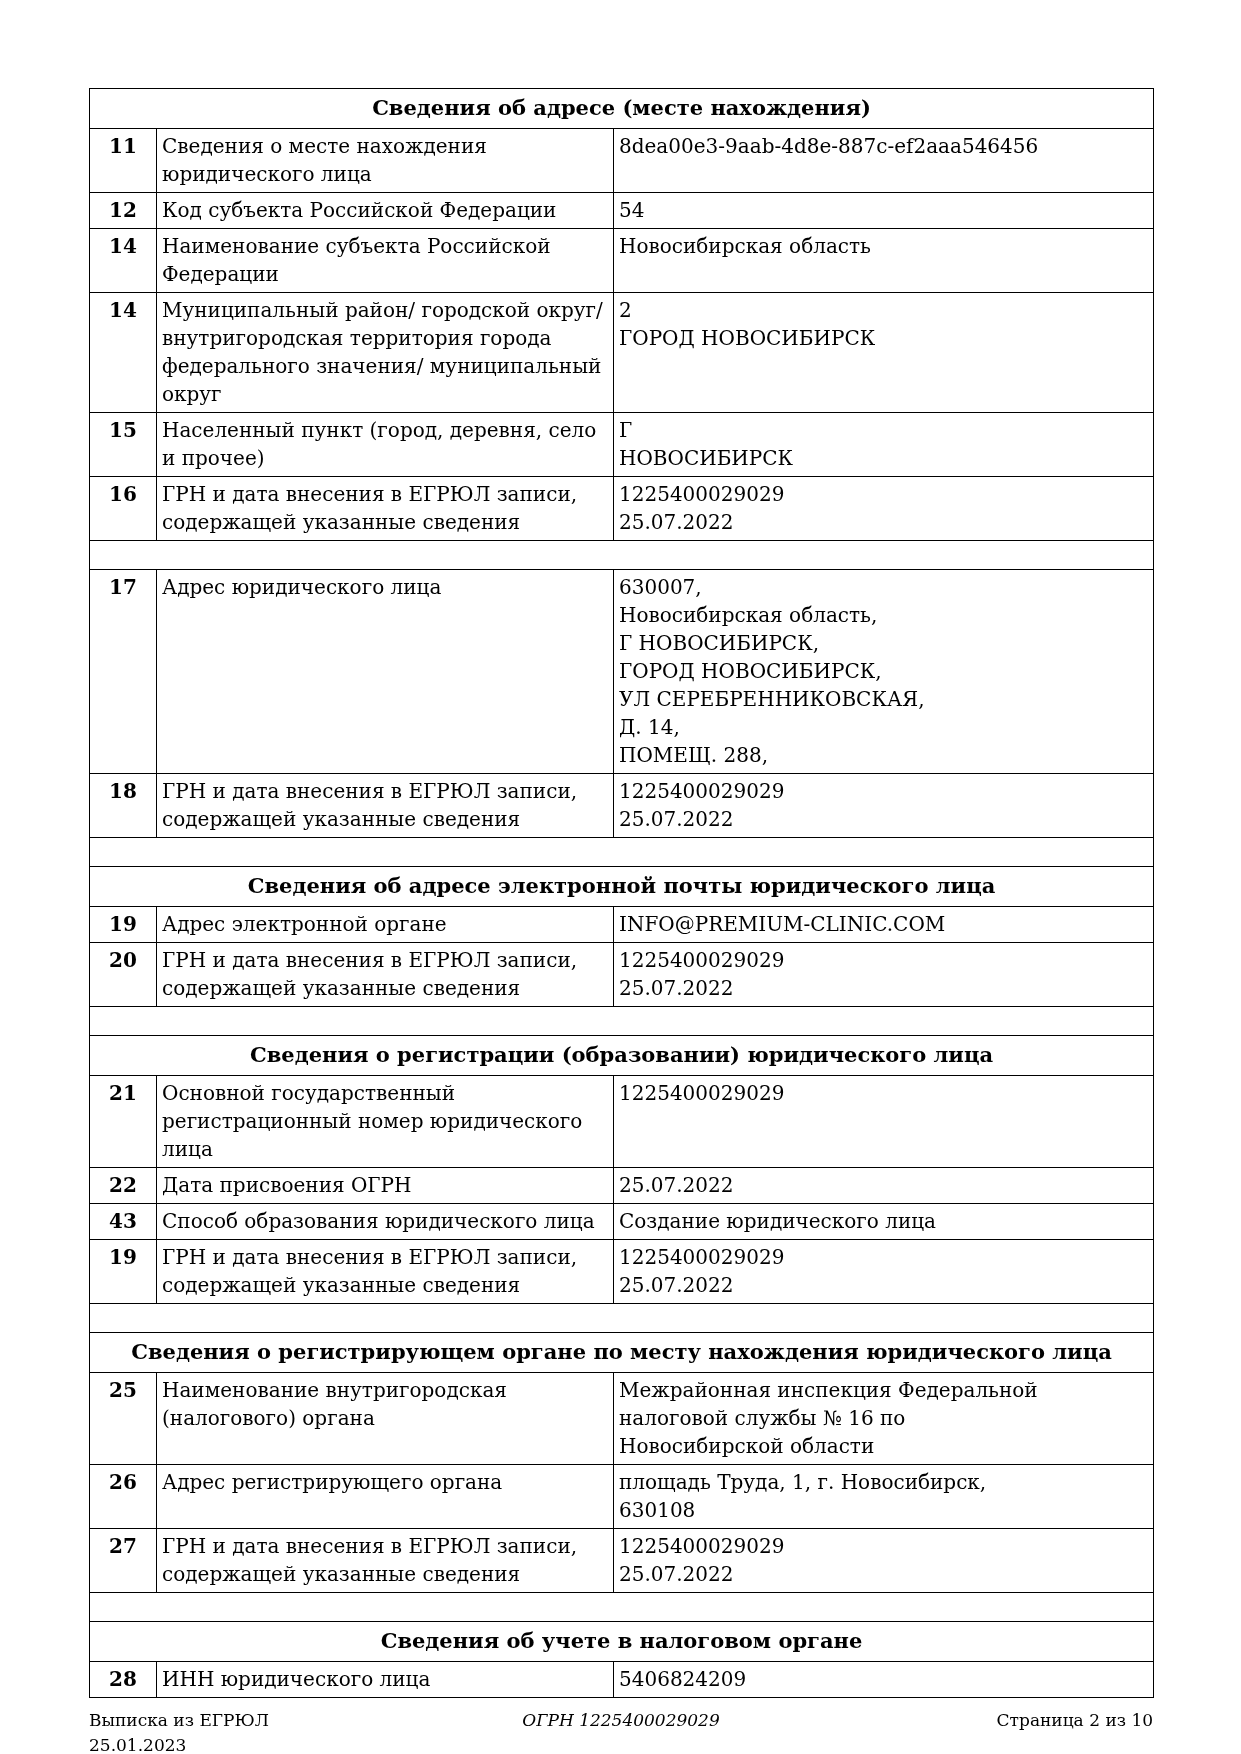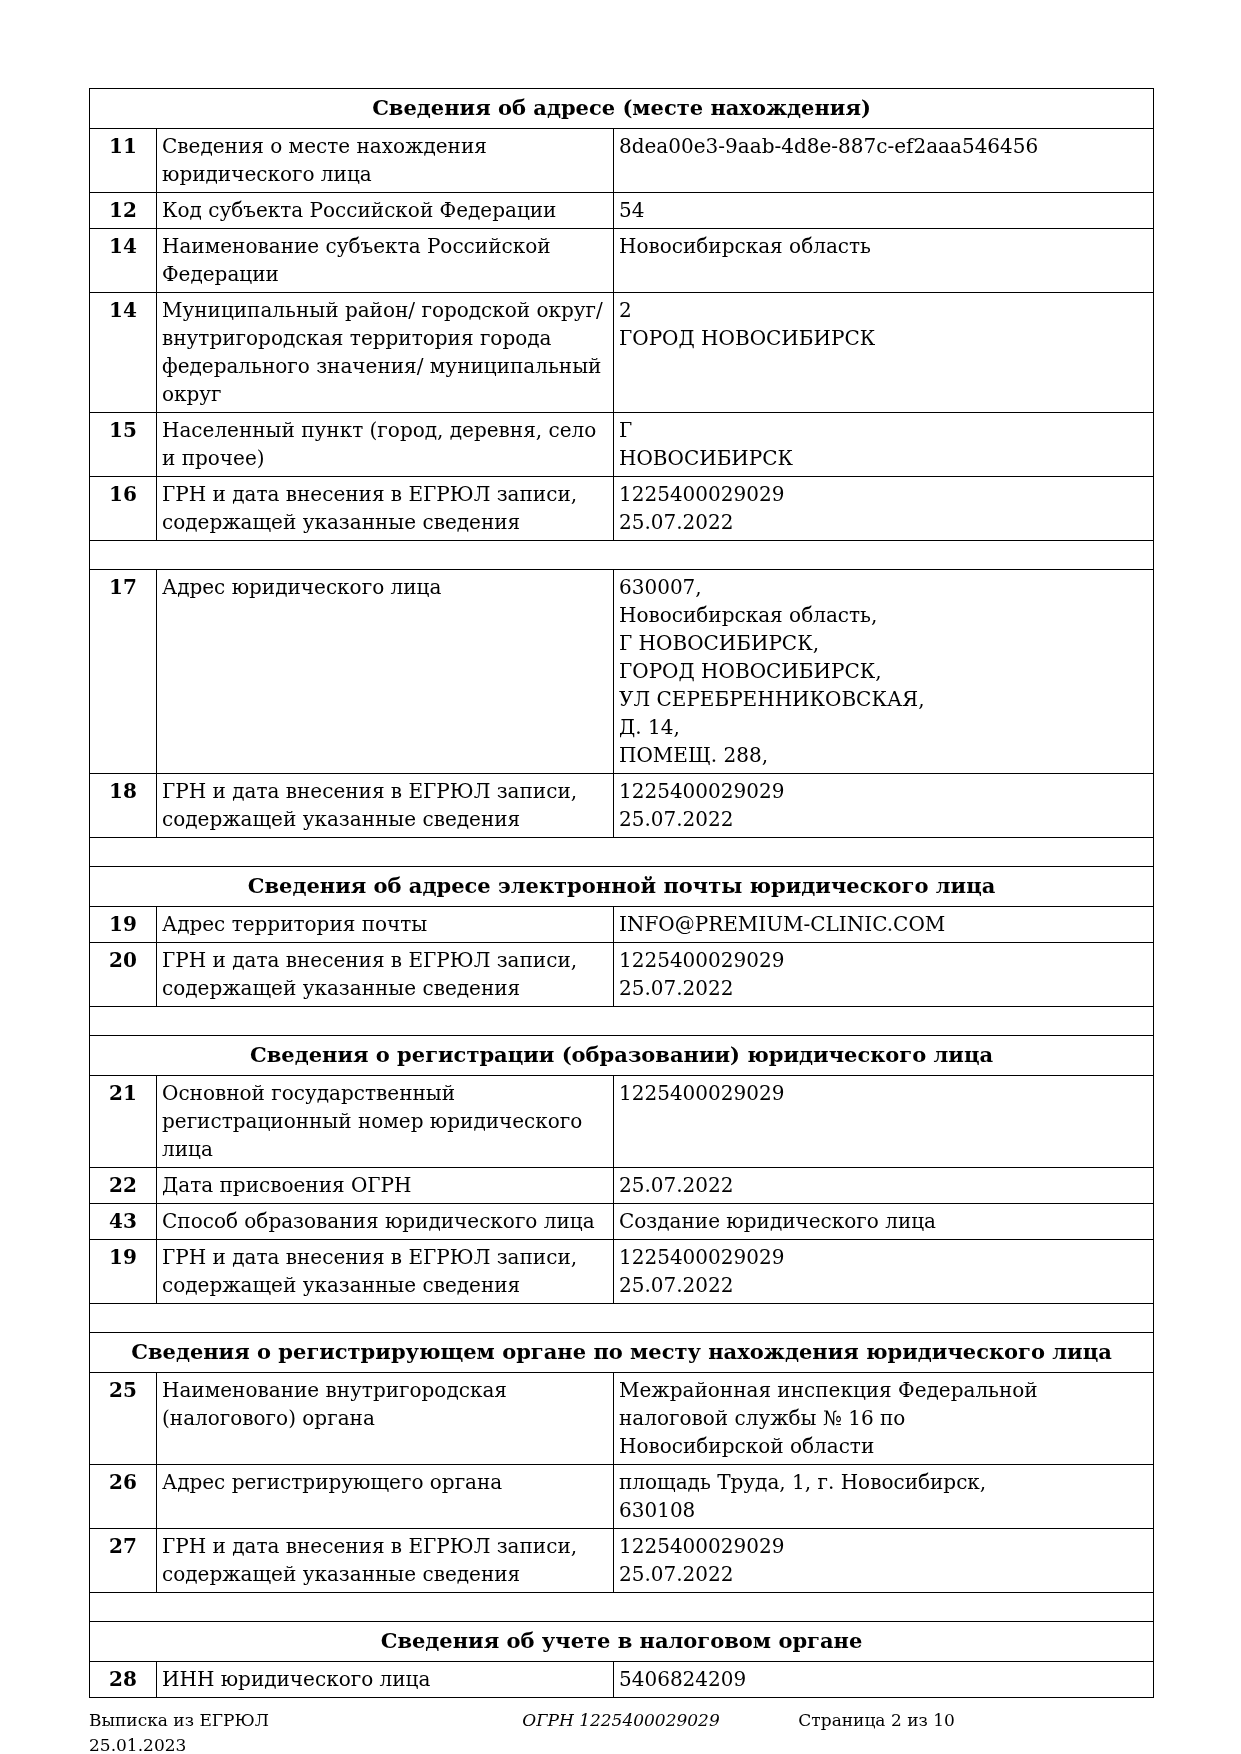--- a/index.html
+++ b/index.html
@@ -59,21 +59,21 @@
     width: 1064px;
     margin-top: 10px;
     display: flex;
     justify-content: space-between;
     align-items: flex-start;
     font-size: 17px;
     line-height: 25px;
   }
   .f-left   { flex: 1 1 0; text-align: left; }
   .f-center { flex: 1 1 0; text-align: center; font-style: italic; }
-  .f-right  { flex: 1 1 0; }
+  .f-right  { flex: 1 1 0; text-align: right; }
 </style>
 </head>
 <body>
 
 <div class="page">
   <table class="doc-table">
     <colgroup>
       <col class="c-num">
       <col class="c-label">
       <col class="c-value">
@@ -136,21 +136,21 @@
 25.07.2022</td>
         </tr>
         <tr>
           <td colspan="3" class="spacer"></td>
         </tr>
         <tr>
           <td colspan="3" class="section">Сведения об адресе электронной почты юридического лица</td>
         </tr>
         <tr>
           <td class="num">19</td>
-          <td class="label">Адрес территория почты</td>
+          <td class="label">Адрес электронной органе</td>
           <td class="value">INFO@PREMIUM-CLINIC.COM</td>
         </tr>
         <tr>
           <td class="num">20</td>
           <td class="label">ГРН и дата внесения в ЕГРЮЛ записи, содержащей указанные сведения</td>
           <td class="value">1225400029029
 25.07.2022</td>
         </tr>
         <tr>
           <td colspan="3" class="spacer"></td>

